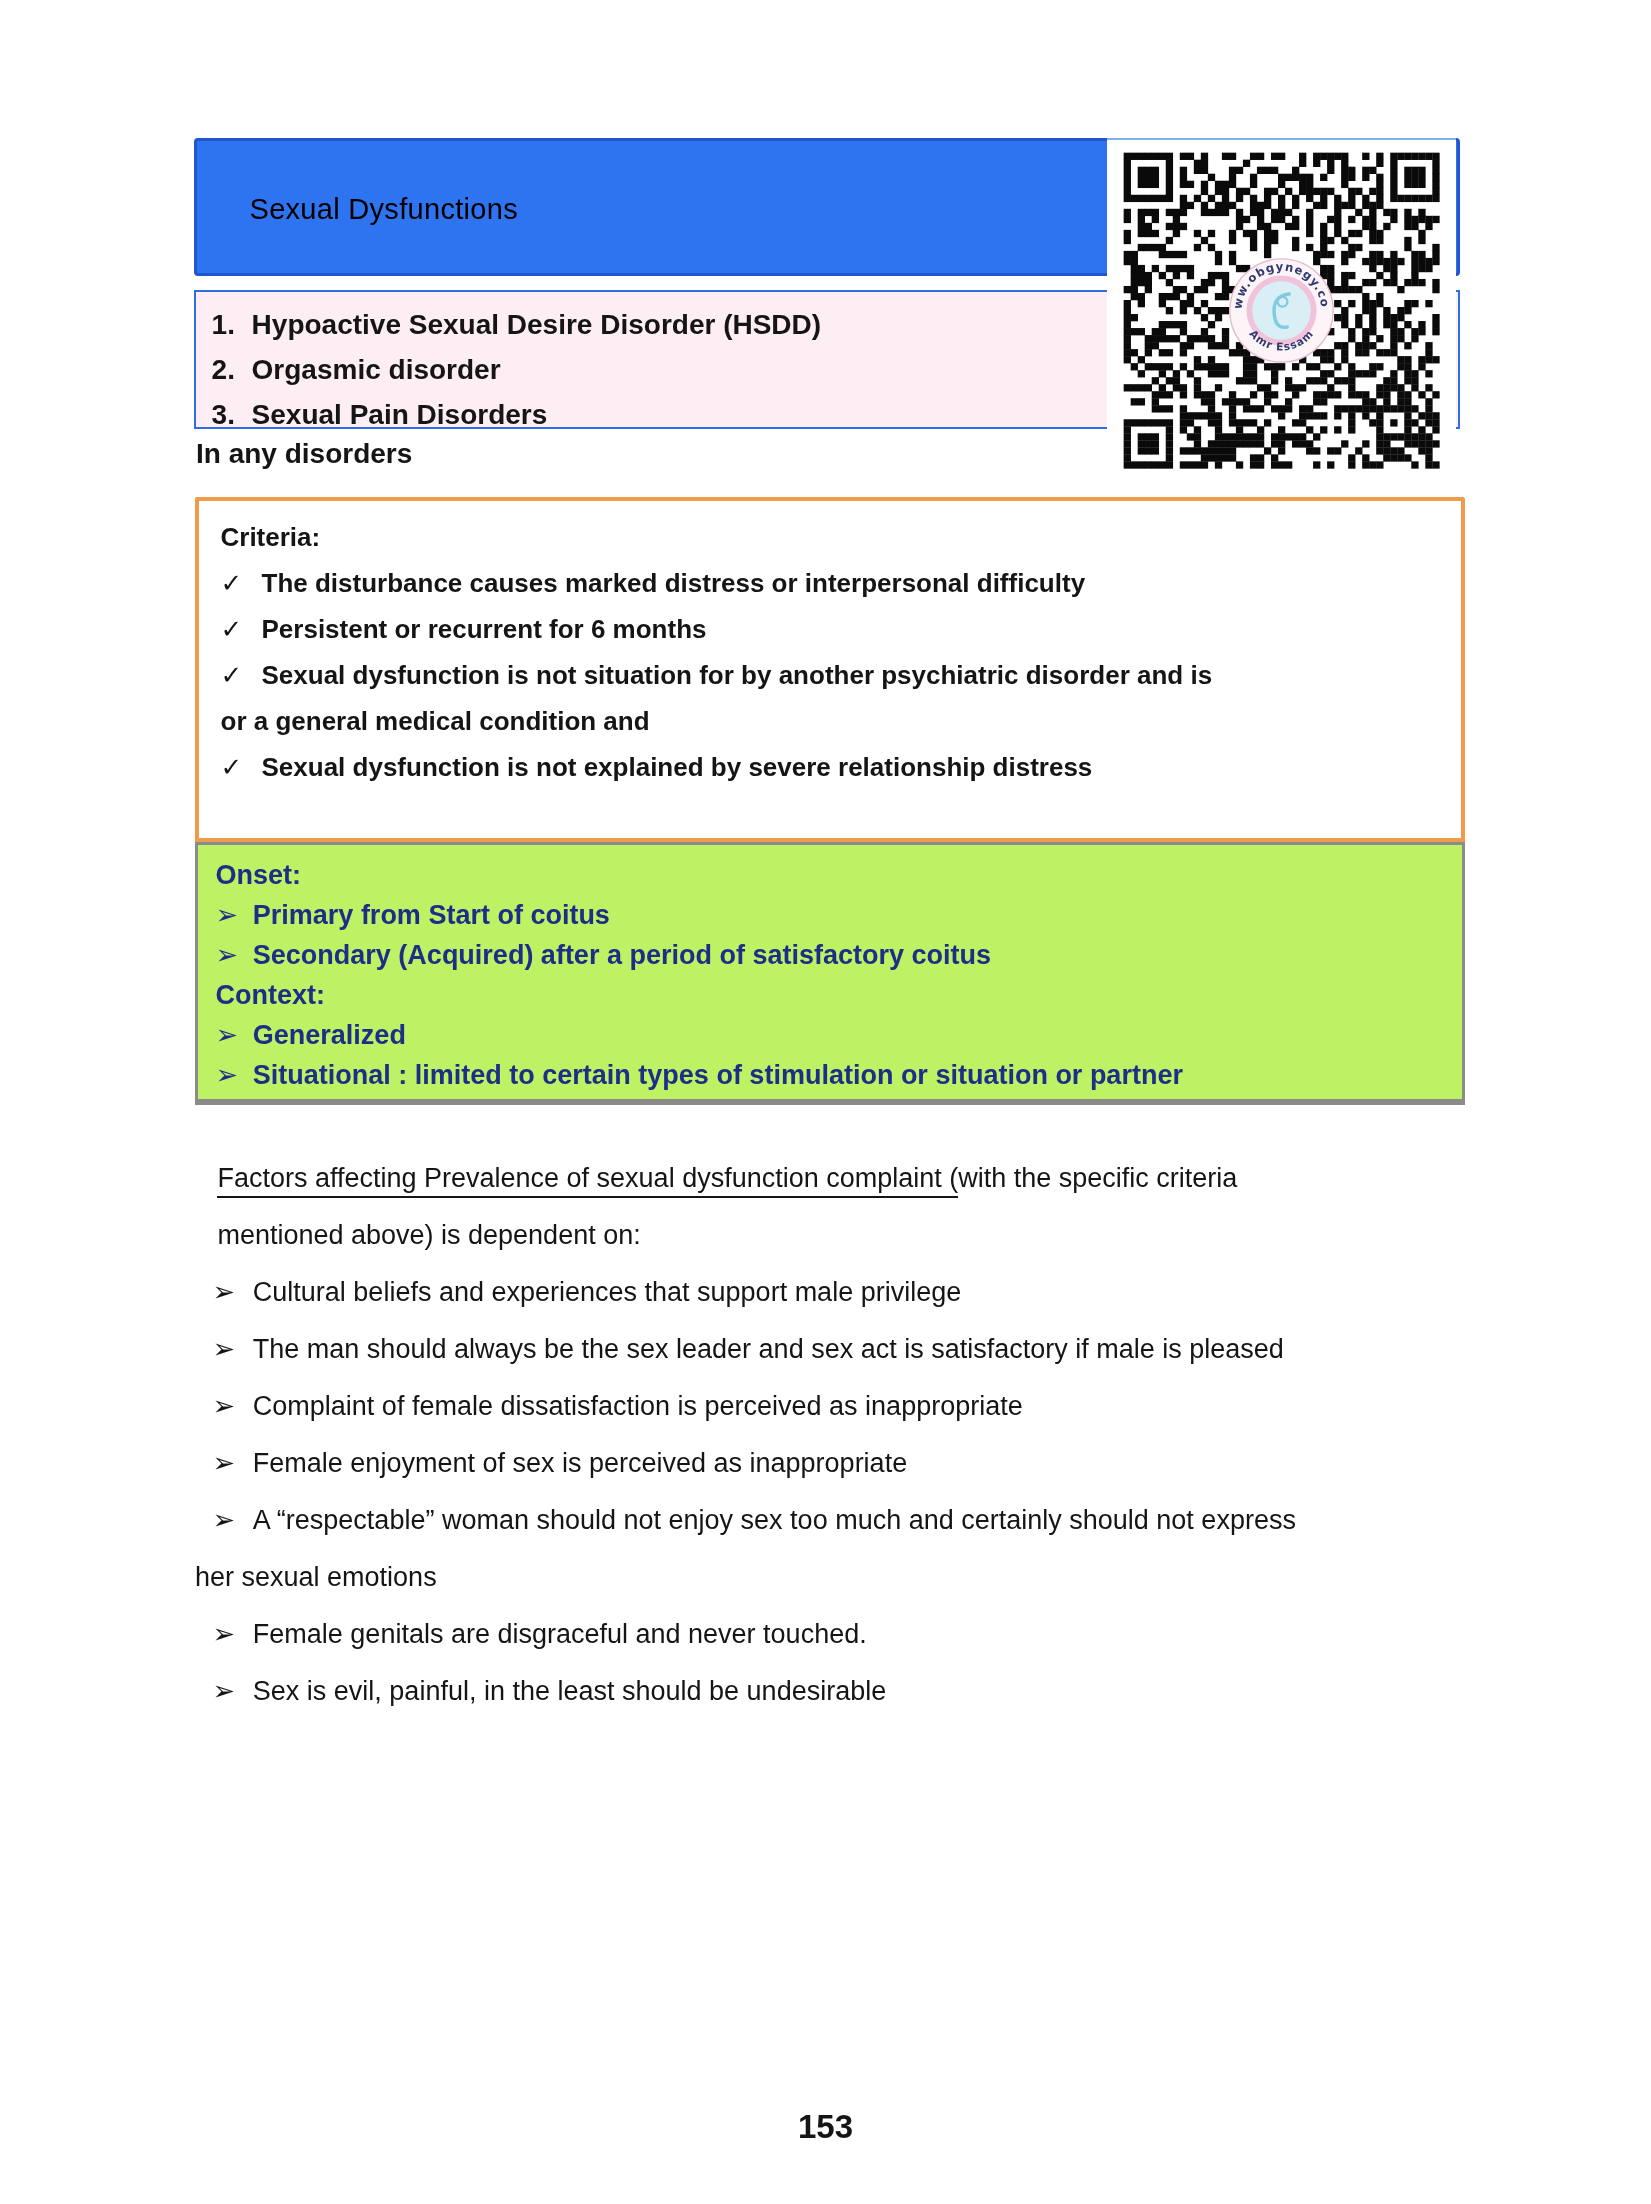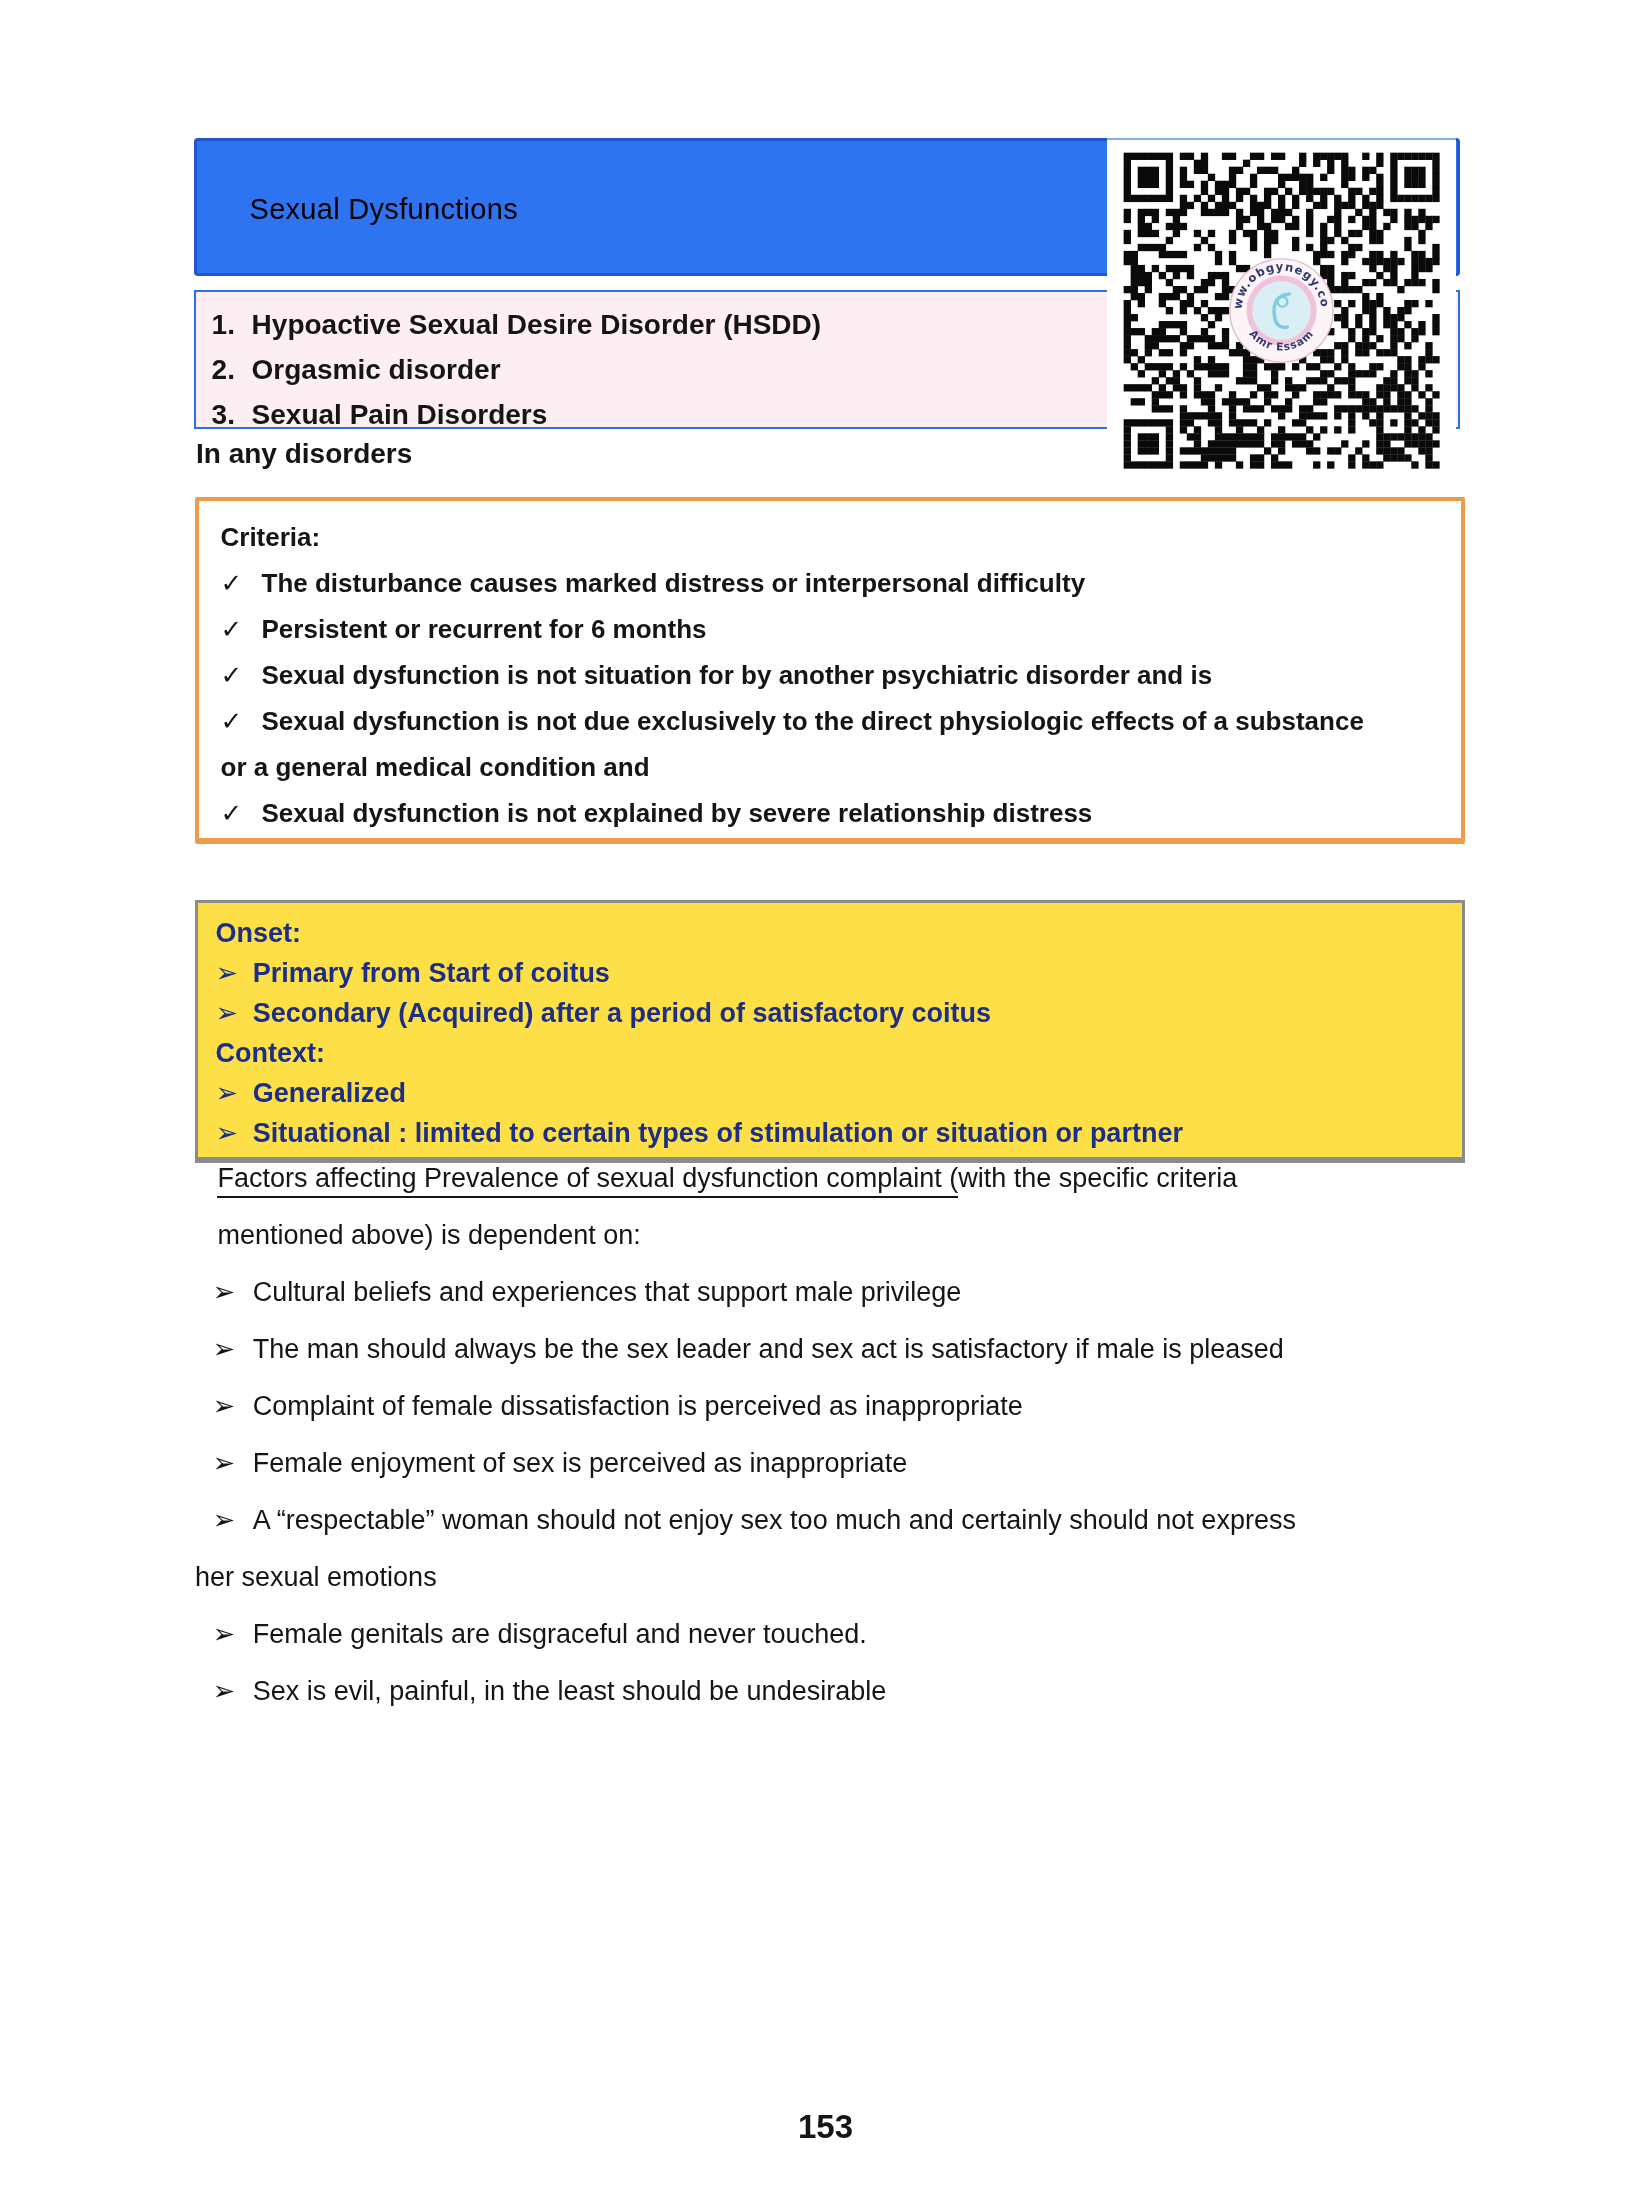--- a/index.html
+++ b/index.html
@@ -28,22 +28,22 @@
   .d-num{display:inline-block;width:40px;}
   .subheading{position:absolute;left:196px;top:438px;font-weight:bold;font-size:28px;white-space:nowrap;}
   .criteria-box{
     position:absolute;left:195px;top:497px;width:1270px;height:347px;box-sizing:border-box;
     border:4.9px solid var(--criteria-border,#ef9b4c);border-bottom-width:6.8px;border-radius:2px;
     background:#ffffff;padding:12.7px 15.6px 0 21.5px;font-size:26px;font-weight:bold;
   }
   .c-line{line-height:46px;white-space:nowrap;}
   .check{display:inline-block;width:41px;}
   .onset-box{
-    position:absolute;left:195px;top:900px;width:1270px;height:263px;box-sizing:border-box;
-    border:3.9px solid var(--onset-border,#8b8b8b);border-bottom-width:6.8px;background:#fde047;
+    position:absolute;left:195px;top:842px;width:1270px;height:263px;box-sizing:border-box;
+    border:3.9px solid var(--onset-border,#8b8b8b);border-bottom-width:6.8px;background:#bef264;
     padding:9.8px 0 0 17.6px;color:var(--onset-text,#1c2e87);font-weight:bold;font-size:27px;
   }
   .o-line{line-height:40px;white-space:nowrap;}
   .o-arrow{margin-right:14.6px;}
   .factors{position:absolute;left:195px;top:1164px;width:1297px;font-size:27px;}
   .f-line{line-height:29px;margin-bottom:28px;white-space:nowrap;}
   .f-heading{margin-left:22.4px;}
   .underlined{border-bottom:2.9px solid #151515;padding-bottom:2.9px;}
   .f-bullet{margin-left:17.6px;}
   .f-arrow{margin-right:17.6px;}
@@ -990,23 +990,20 @@
     <div class="c-line">Criteria:</div>
     <div class="c-line">
       <span class="check">✓</span><span>The disturbance causes marked distress or interpersonal difficulty</span>
     </div>
     <div class="c-line">
       <span class="check">✓</span><span>Persistent or recurrent for 6 months</span>
     </div>
     <div class="c-line">
       <span class="check">✓</span><span>Sexual dysfunction is not situation for by another psychiatric disorder and is</span>
     </div>
-    <div class="c-line">
-      <span class="check">✓</span><span>Sexual dysfunction is not due exclusively to the direct physiologic effects of a substance</span>
-    </div>
     <div class="c-line">or a general medical condition and</div>
     <div class="c-line">
       <span class="check">✓</span><span>Sexual dysfunction is not explained by severe relationship distress</span>
     </div>
   </div>
 
   <div class="onset-box">
     <div class="o-line">Onset:</div>
     <div class="o-line">
       <span class="o-arrow">➢</span><span>Primary from Start of coitus</span>

